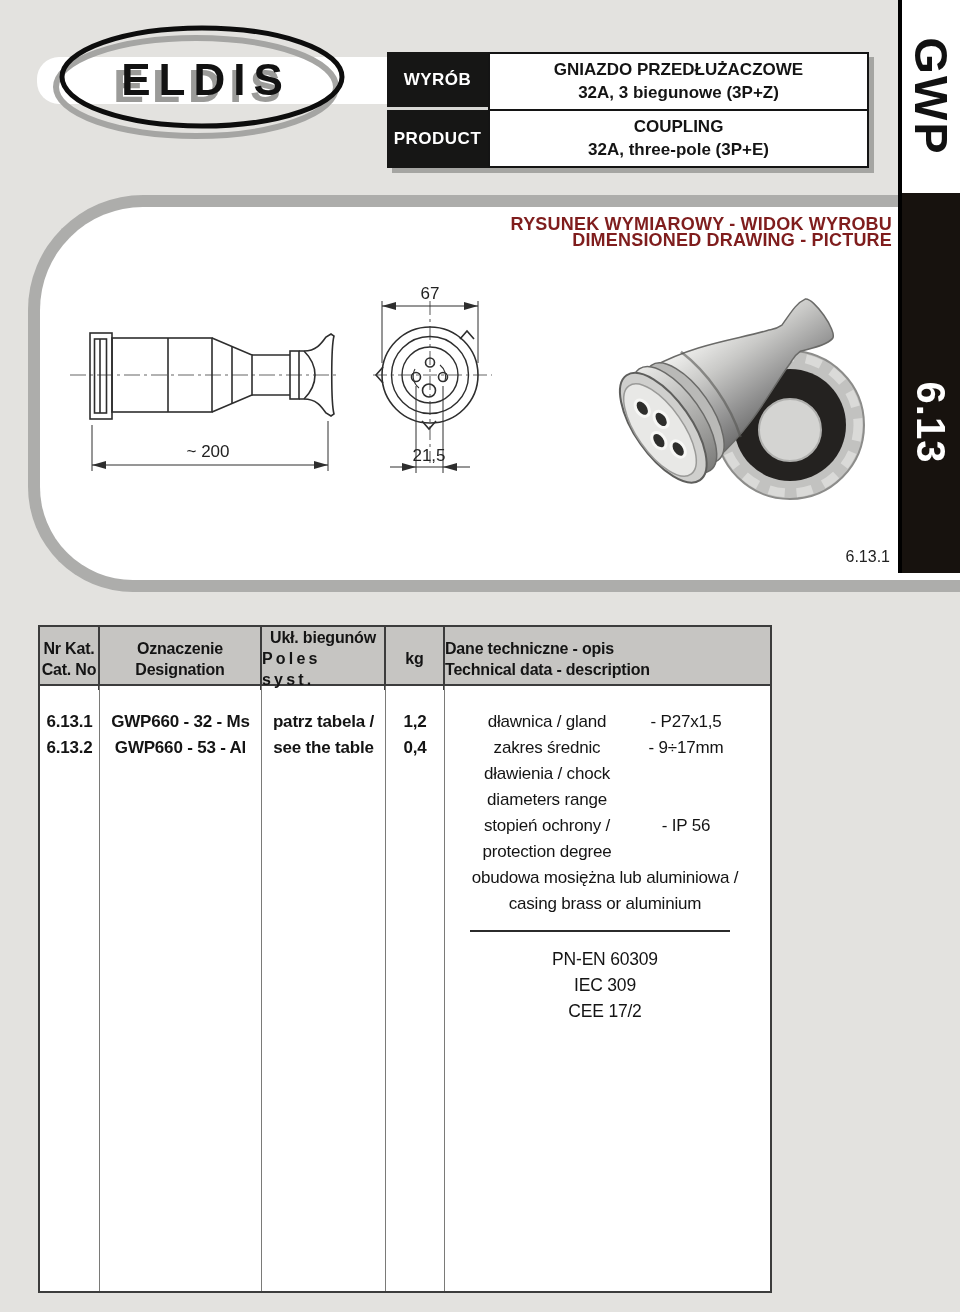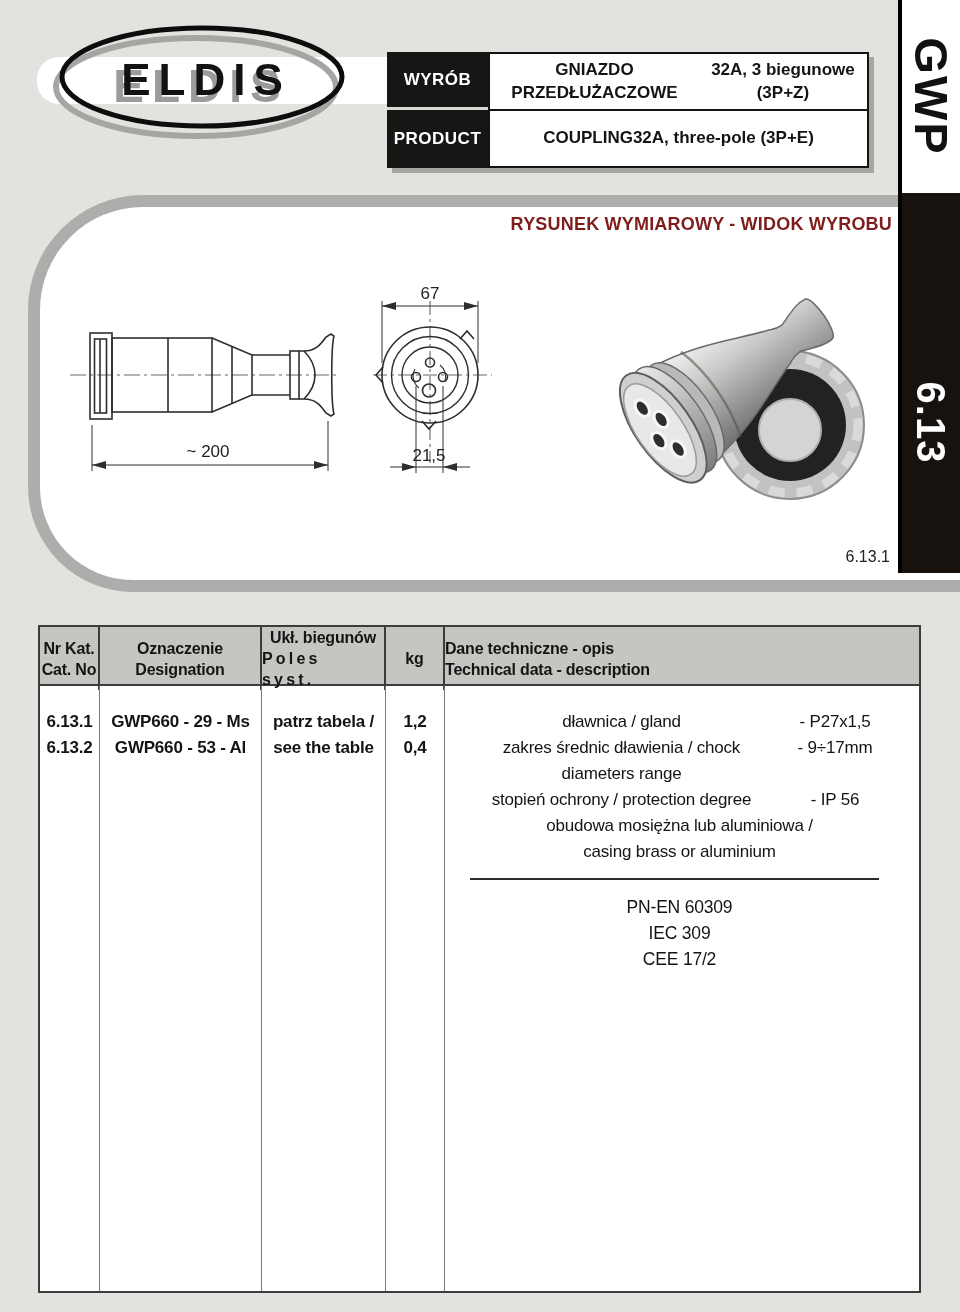--- a/index.html
+++ b/index.html
@@ -8,38 +8,38 @@
   .page { position:relative; width:960px; height:1312px; background:#e3e2df; color:#141414; overflow:hidden; }
 
   
   .logo-band { position:absolute; left:37px; top:57px; width:830px; height:47px; background:#ffffff; border-radius:22px; }
   .logo-svg { position:absolute; left:40px; top:18px; width:320px; height:140px; }
 
   
   .ph-grid { position:absolute; left:387px; top:52px; display:grid; grid-template-columns:101px 381px; grid-template-rows:58px 58px; box-shadow:5px 5px 0 #a5a5a2; }
   .ph-label { background:#161615; color:#fff; display:flex; align-items:center; justify-content:center; font-weight:700; font-size:17px; letter-spacing:.5px; }
   .ph-label--top { border-bottom:3px solid #d8d8d5; }
-  .ph-desc { background:#fff; border:2px solid #141414; display:flex; flex-direction:row; align-items:center; justify-content:center; font-weight:700; font-size:17px; line-height:1.35; text-align:center; }
+  .ph-desc { background:#fff; border:2px solid #141414; display:flex; flex-direction:column; align-items:center; justify-content:center; font-weight:700; font-size:17px; line-height:1.35; text-align:center; }
   .ph-desc--top { border-bottom:1px solid #141414; }
   .ph-desc--bottom { border-top:1px solid #141414; }
 
   
   .sidebar-top { position:absolute; left:898px; top:0; width:62px; height:193px; background:#ffffff; border-left:4px solid #000; display:flex; align-items:center; justify-content:center; }
   .gwp-label { transform:rotate(90deg); white-space:nowrap; font-weight:700; font-size:47px; letter-spacing:2px; color:#111; }
   .sidebar-section { position:absolute; left:898px; top:193px; width:62px; height:380px; background:#17120e; border-left:4px solid #000; display:flex; align-items:center; justify-content:center; }
   .section-label { transform:rotate(90deg); white-space:nowrap; font-weight:700; font-size:40px; letter-spacing:1px; color:#ffffff; margin-top:78px; }
 
   
   .panel { position:absolute; left:28px; top:195px; width:932px; height:397px; background:#ffffff; border:12px solid #adadab; border-right:none; border-radius:115px 0 0 105px; }
   .panel-heading { position:absolute; right:68px; top:216px; text-align:right; font-weight:700; font-size:18px; line-height:16px; color:#7f1d1d; letter-spacing:.2px; }
   .draw-svg { position:absolute; left:40px; top:205px; width:848px; height:375px; }
   .fig-ref { position:absolute; right:70px; top:548px; font-size:16px; color:#222; }
 
   
-  .spec-table { position:absolute; left:38px; top:625px; width:883px; height:668px; background:#fff; border:2px solid #3c3c3c; display:flex; flex-direction:column; }
+  .spec-table { position:absolute; left:38px; top:625px; width:734px; height:668px; background:#fff; border:2px solid #3c3c3c; display:flex; flex-direction:column; }
   .thead { display:grid; grid-template-columns:60px 162px 124px 59px 1fr; height:59px; background:#c6c5c2; border-bottom:2px solid #3c3c3c; }
   .th { border-right:2px solid #3c3c3c; display:flex; flex-direction:column; align-items:center; justify-content:center; font-weight:700; font-size:16px; line-height:1.32; letter-spacing:-.2px; }
   .th--desc { border-right:none; align-items:flex-start; }
   .spread { letter-spacing:3.2px; word-spacing:5px; }
   .tbody { display:grid; grid-template-columns:60px 162px 124px 59px 1fr; flex:1; }
   .td { border-right:1px solid #7a7a78; padding-top:23px; text-align:center; font-weight:700; font-size:17px; line-height:26px; letter-spacing:-.2px; }
   .td--desc { border-right:none; text-align:center; padding:23px 30px 0 25px; font-weight:400; }
   .spec-line { display:flex; line-height:26px; font-size:17px; }
   .spec-name { flex:1; }
   .spec-val { width:108px;margin-left:8px; }
@@ -70,20 +70,21 @@
     <div class="ph-label">PRODUCT</div>
     <div class="ph-desc ph-desc--bottom">
       <div>COUPLING</div>
       <div>32A, three-pole (3P+E)</div>
     </div>
   </div>
 
   <div class="panel"></div>
   <div class="panel-heading">
     <div>RYSUNEK WYMIAROWY - WIDOK WYROBU</div>
+    <div>DIMENSIONED DRAWING - PICTURE</div>
   </div>
 
   <svg class="draw-svg" viewBox="0 0 848 375">
     <defs>
       <linearGradient id="gMetal" x1="0" y1="0" x2="0" y2="1">
         <stop offset="0" stop-color="#f2f2f0"></stop>
           <stop offset="0.35" stop-color="#c9c9c7"></stop>
         <stop offset="0.75" stop-color="#909090"></stop>
           <stop offset="1" stop-color="#6e6e6e"></stop>
       </linearGradient>
@@ -204,21 +205,21 @@
         <div>Technical data - description</div>
       </div>
     </div>
 
     <div class="tbody">
       <div class="td">
         <div>6.13.1</div>
         <div>6.13.2</div>
       </div>
       <div class="td">
-        <div>GWP660 - 29 - Ms</div>
+        <div>GWP660 - 32 - Ms</div>
         <div>GWP660 - 53 - Al</div>
       </div>
       <div class="td">
         <div>patrz tabela /</div>
         <div>see the table</div>
       </div>
       <div class="td">
         <div>1,2</div>
         <div>0,4</div>
       </div>

